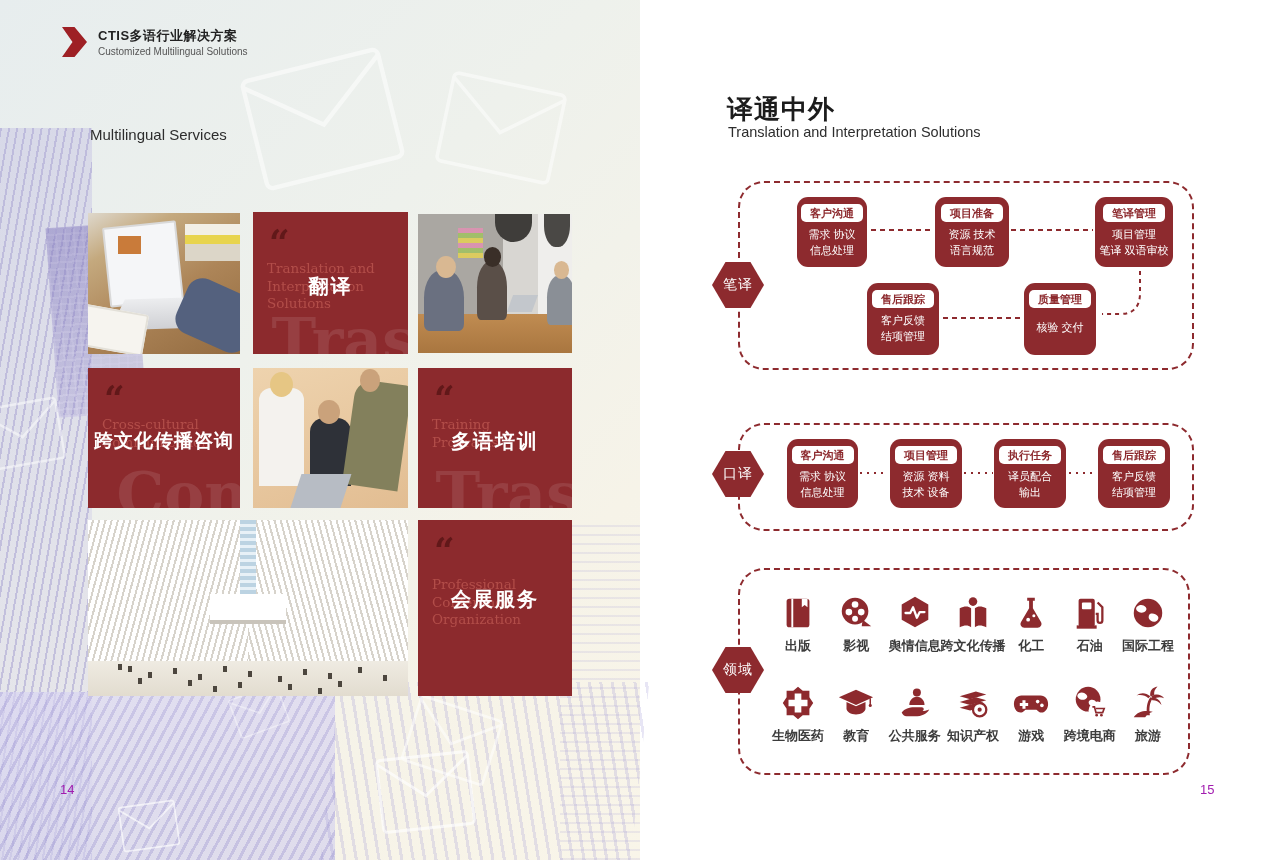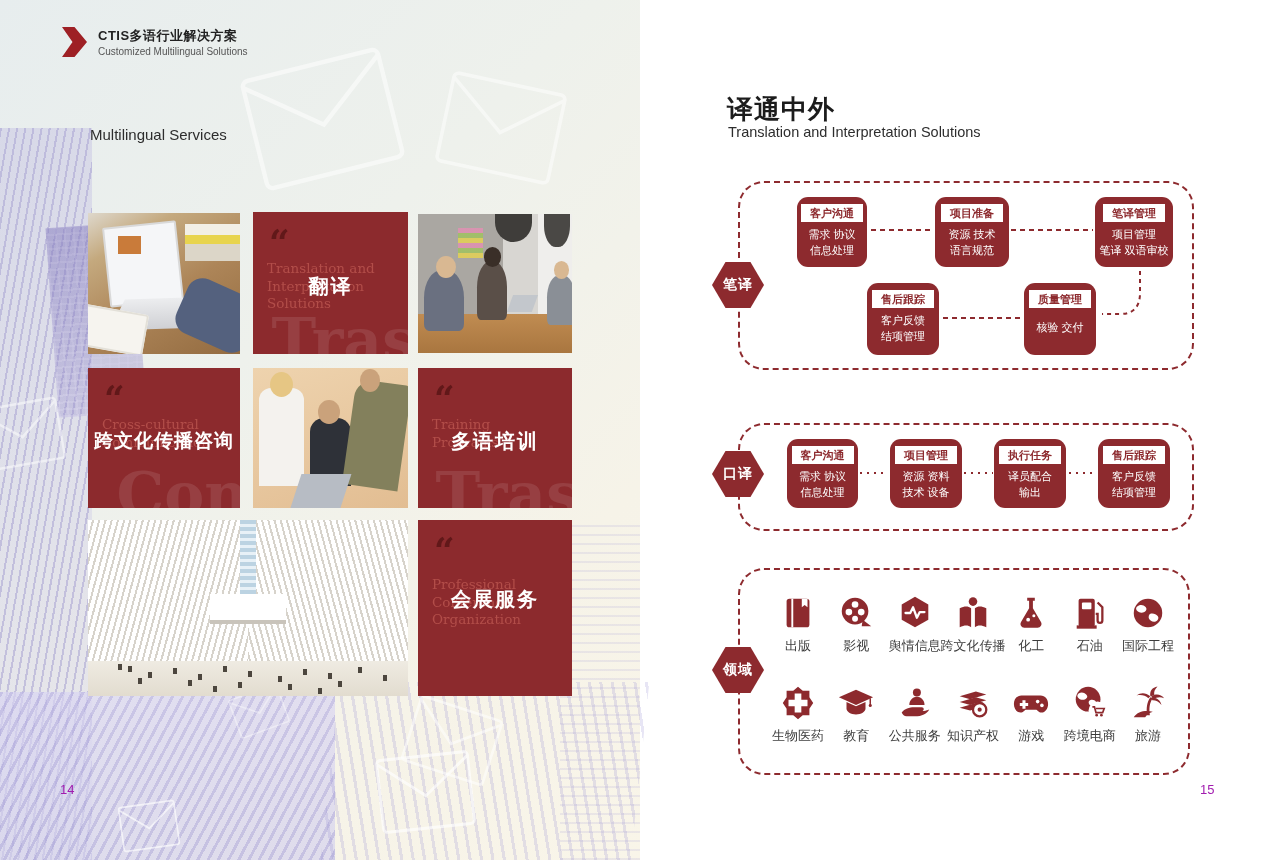--- a/index.html
+++ b/index.html
@@ -112,29 +112,29 @@
   #tileTr{left:418px;top:368px;width:154px;height:140px;}
   #tileCf{left:418px;top:520px;width:154px;height:176px;}
   #tileCf .label{top:45%;}
   #tileCf .faint{top:56px;}
 
   
   .dashbox{position:absolute;border:2px dashed #8d2a2e;border-radius:26px;}
   #box1{left:738px;top:181px;width:452px;height:185px;}
   #box2{left:738px;top:423px;width:452px;height:104px;}
   #box3{left:738px;top:568px;width:448px;height:203px;}
-  .hex{position:absolute;width:52px;height:46px;background:#8d2a2e;color:#fff;font-weight:bold;font-size:14px;
+  .hex{position:absolute;width:52px;height:46px;background:#8d2a2e;color:#fff;font-weight:normal;font-size:14px;
     display:flex;align-items:center;justify-content:center;letter-spacing:1px;z-index:3;
     clip-path:polygon(26% 0,74% 0,100% 50%,74% 100%,26% 100%,0 50%);}
   #hex-written{left:712px;top:262px;}
   #hex-oral{left:712px;top:451px;}
   #hex-domain{left:712px;top:647px;}
   .pcard{position:absolute;background:#8d2a2e;border-radius:11px;text-align:center;color:#fff;z-index:2;}
   .pcard .pill{display:inline-block;margin-top:7px;background:#fff;color:#8d2a2e;font-size:11px;font-weight:bold;
-    padding:2px 9px;border-radius:0;line-height:1.3;white-space:nowrap;}
+    padding:2px 9px;border-radius:5px;line-height:1.3;white-space:nowrap;}
   .pcard .body{margin-top:4px;font-size:11px;line-height:16px;white-space:nowrap;}
   .pcard.single .body{margin-top:11px;}
   #pw1{left:797px;top:197px;width:70px;height:70px;}
   #pw2{left:935px;top:197px;width:74px;height:70px;}
   #pw3{left:1095px;top:197px;width:78px;height:70px;}
   #pw4{left:867px;top:283px;width:72px;height:72px;}
   #pw5{left:1024px;top:283px;width:72px;height:72px;}
   #po1{left:787px;top:439px;width:71px;height:69px;}
   #po2{left:890px;top:439px;width:72px;height:69px;}
   #po3{left:994px;top:439px;width:72px;height:69px;}
@@ -143,21 +143,21 @@
   #conn1{left:738px;top:181px;width:452px;height:185px;}
   #conn2{left:738px;top:423px;width:452px;height:104px;}
 
   
   .drow{position:absolute;left:769px;width:408px;display:flex;justify-content:space-between;}
   #drow1{top:594px;}
   #drow2{top:684px;}
   .dcell{width:58px;display:flex;flex-direction:column;align-items:center;}
   .dicon{width:38px;height:38px;display:block;}
   .dicon svg{width:38px;height:38px;fill:#8d2a2e;}
-  .dlabel{margin-top:5px;font-size:13px;font-weight:normal;color:#3c3c3c;white-space:nowrap;}
+  .dlabel{margin-top:5px;font-size:13px;font-weight:bold;color:#3c3c3c;white-space:nowrap;}
 </style>
 </head>
 <body>
 
 <div id="spread">
 
   <div id="page-left-bg"></div>
   <div class="bldg" id="b-left"></div>
   <div class="bldg" id="b-tl"></div>
   <div class="bldg" id="b-bl"></div>

